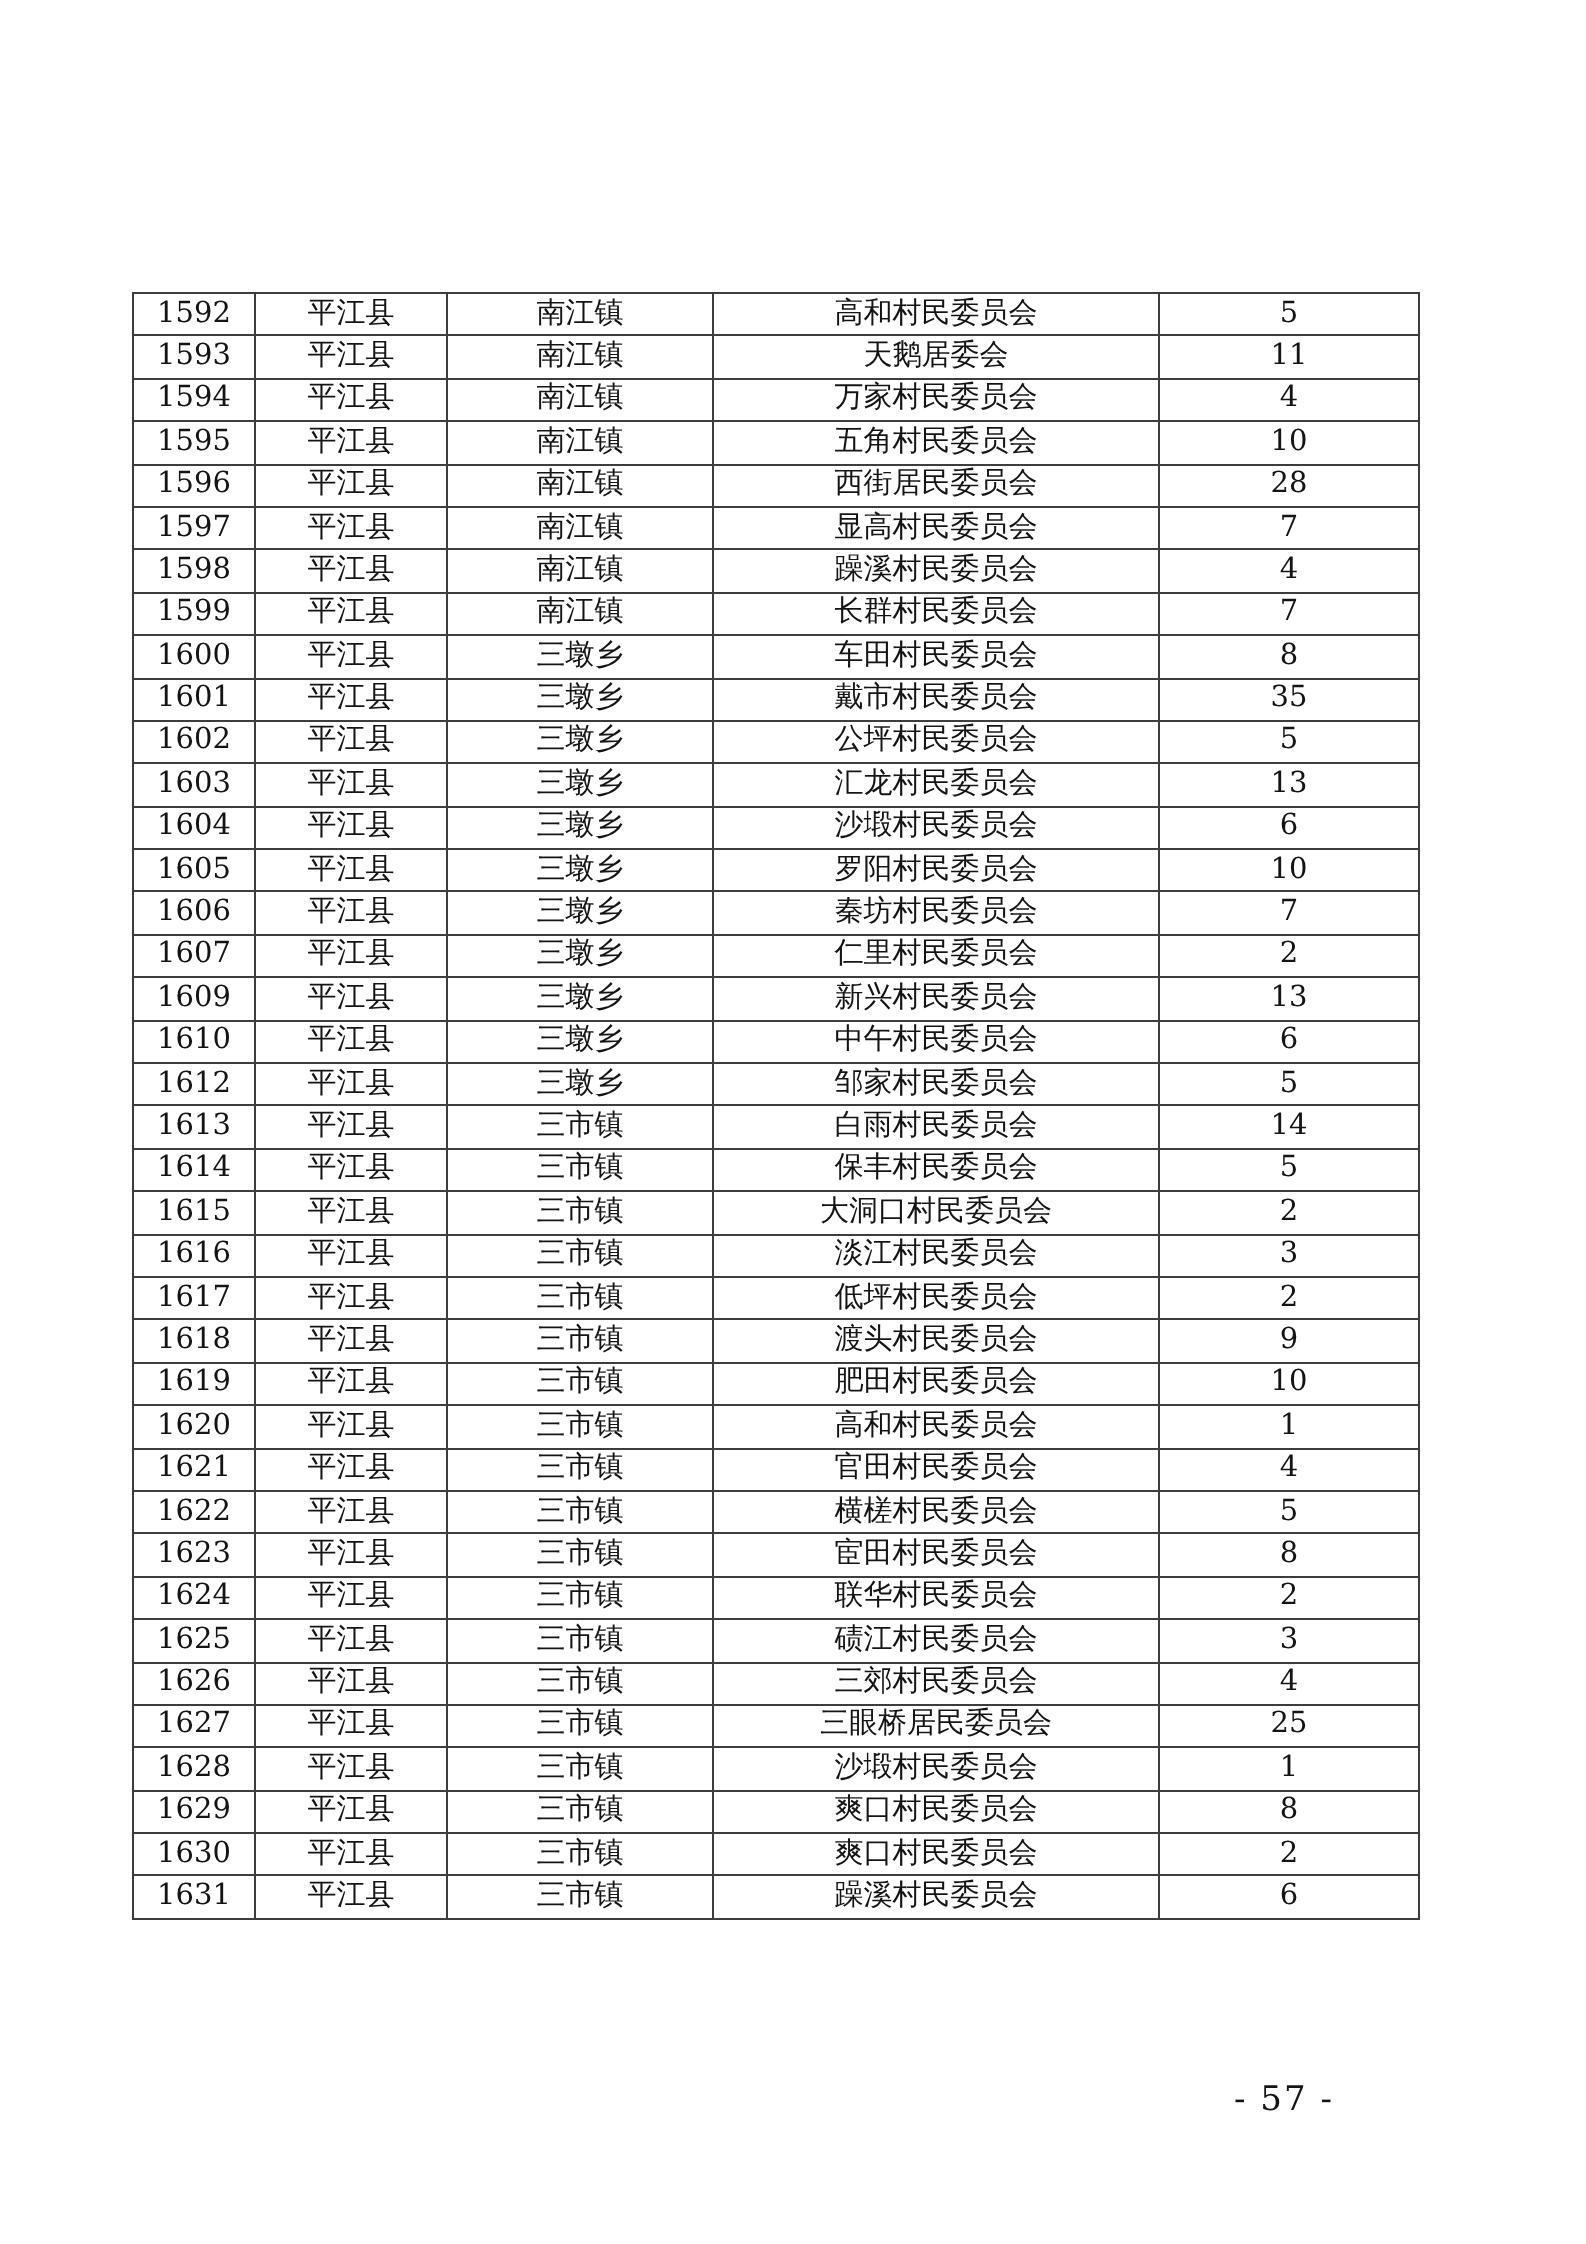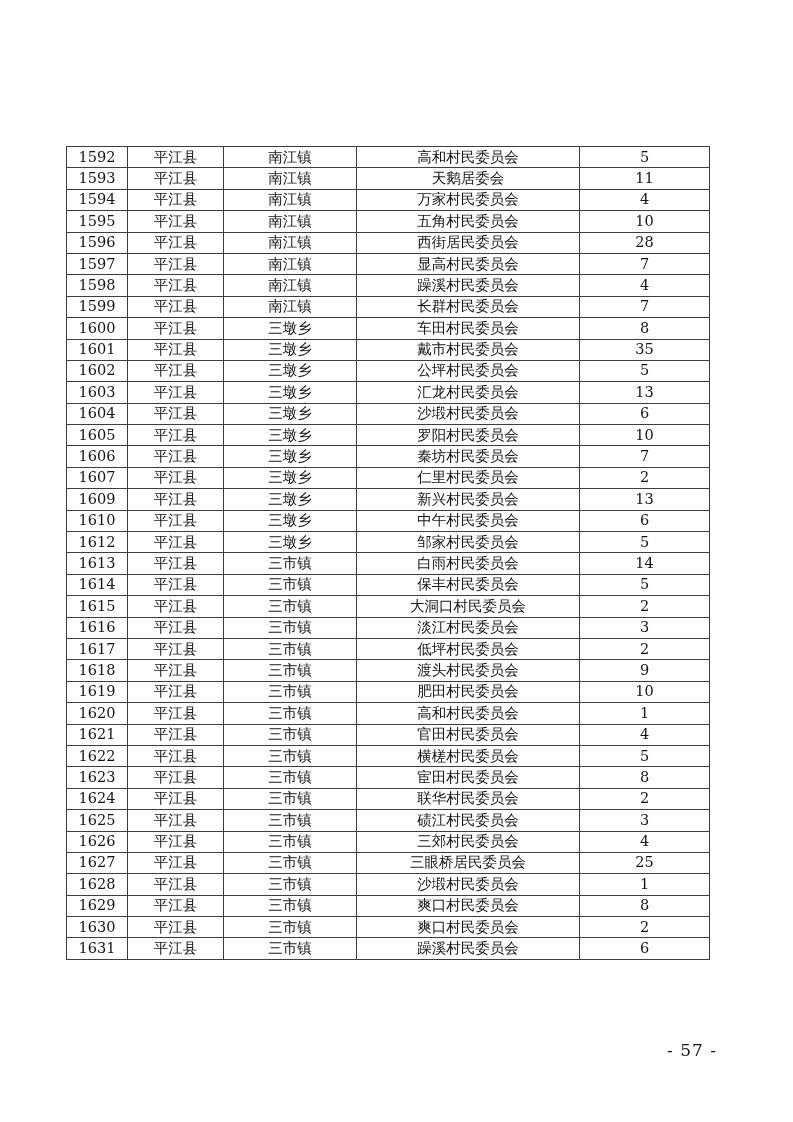--- a/index.html
+++ b/index.html
@@ -31,21 +31,21 @@
     font-size: 14.5px;
     line-height: 1.05;
     text-align: center;
     vertical-align: middle;
     white-space: nowrap;
     overflow: hidden;
     color: #141414;
   }
   .page-footer {
     position: absolute;
-    left: 652px;
+    left: 602px;
     top: 1040px;
     width: 80px;
     text-align: center;
     font-size: 17px;
     letter-spacing: 1px;
     color: #141414;
   }
 </style>
 </head>
 <body>

